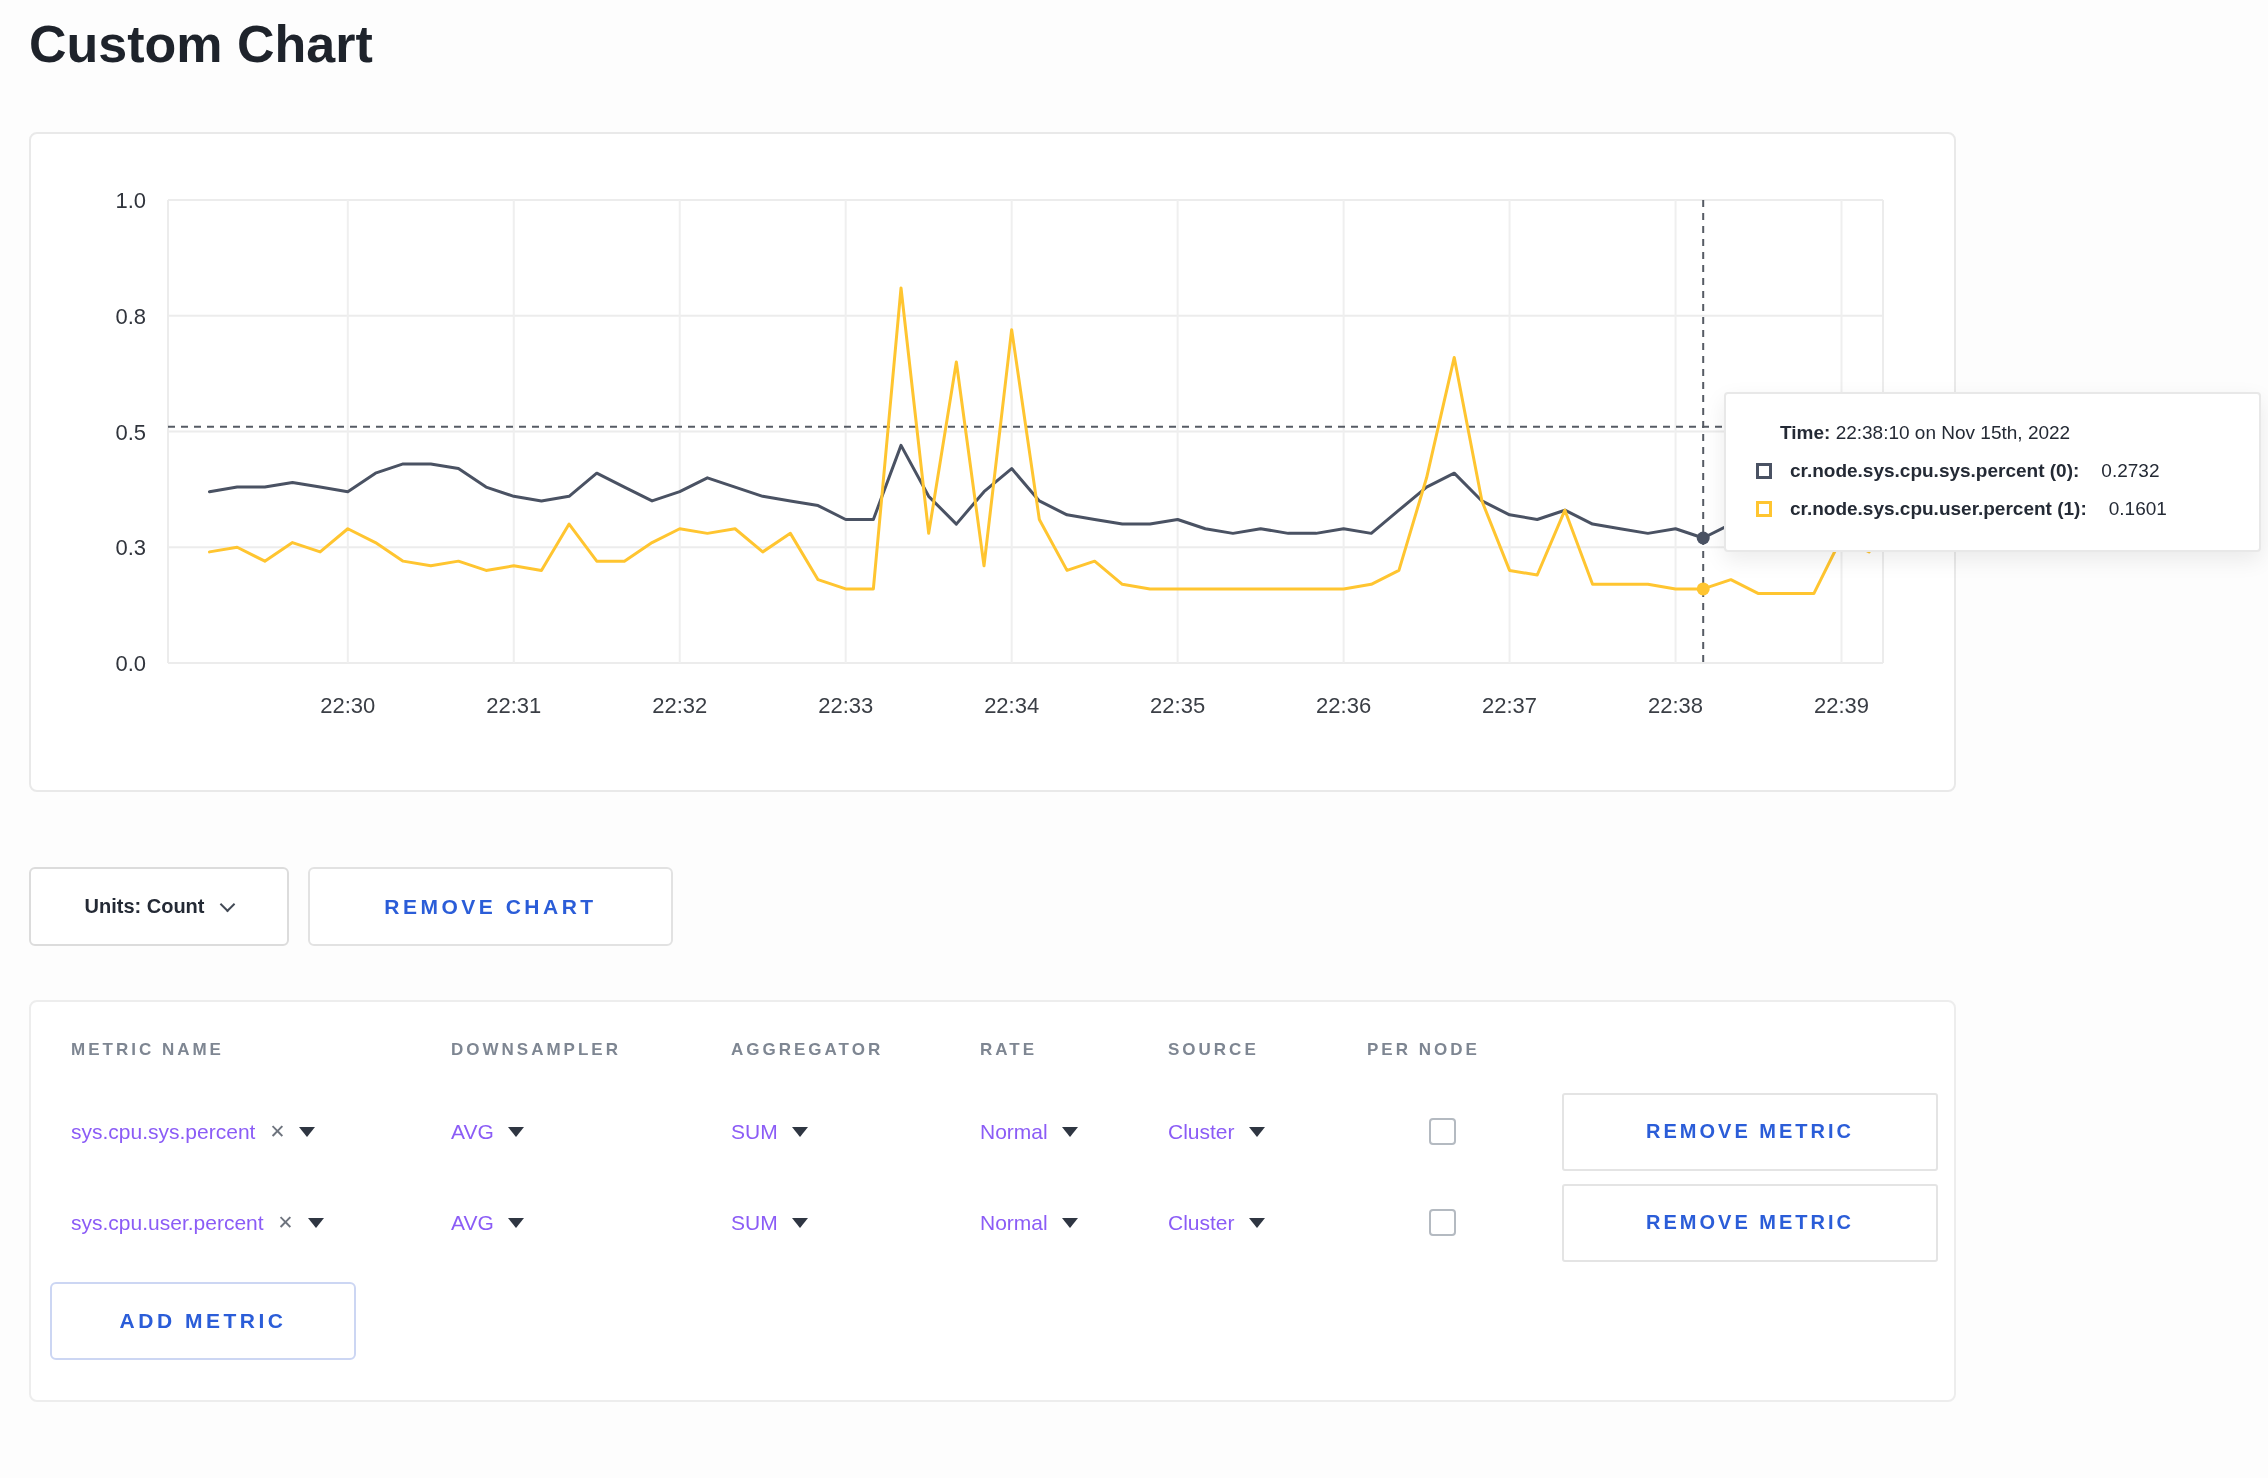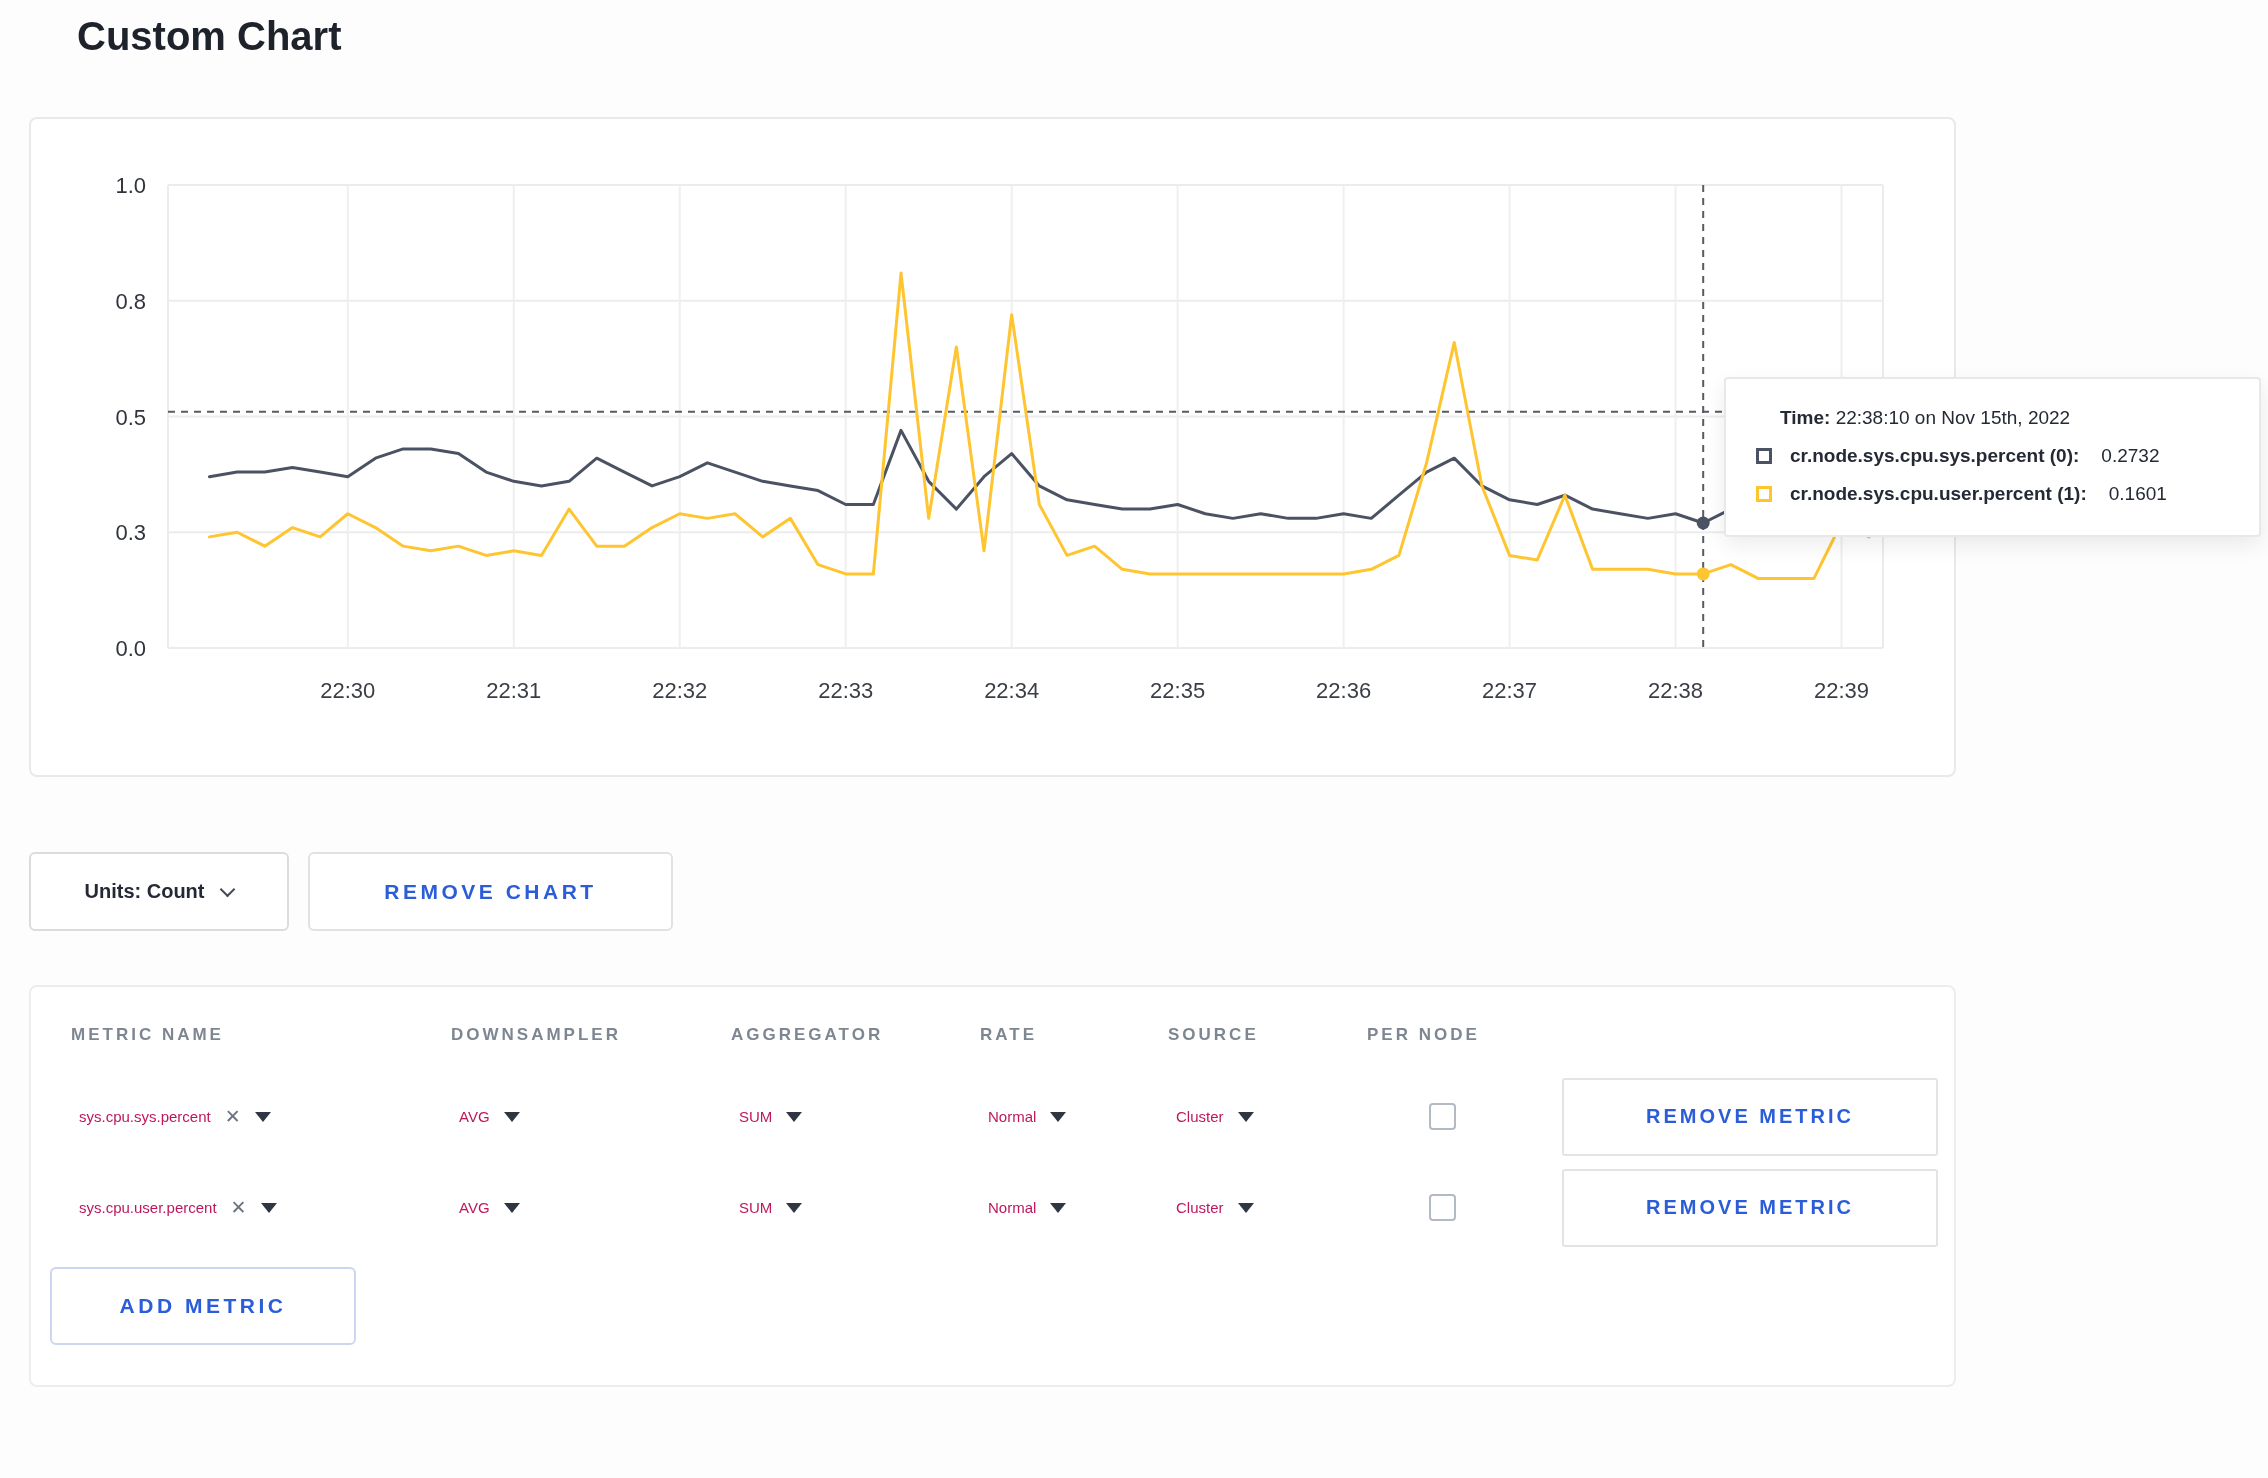--- a/index.html
+++ b/index.html
@@ -8,21 +8,21 @@
     font-family:"Liberation Sans", sans-serif;
     background:#fdfdfd;
     color:#242a35;
     overflow:hidden;
     position:relative;
   }
   button { font-family:inherit; background:#fff; cursor:pointer; }
 
   .page { padding:14px 29px 0; }
 
-  .page-title { font-size:40px; font-weight:700; color:#1e232b;margin-left:48px; }
+  .page-title { font-size:52px; font-weight:700; color:#1e232b; }
 
   
   .toolbar { margin-top:52px; display:flex; align-items:stretch; height:76px; }
   .toolbar-divider { width:2px; background:#d8d8d8; margin-left:12px; margin-right:30px; }
   .time-select {
     width:841px; background:#fff; border:2px solid #dcdcdc; border-radius:6px;
     display:flex; align-items:center; padding:0 30px 0 18px; cursor:pointer;
   }
   .time-badge { background:#e9ebee; border-radius:5px; font-size:17px; font-weight:700; padding:7px 11px; }
   .time-label { margin-left:22px; font-size:21px; }
@@ -78,21 +78,21 @@
   .tgrid {
     display:grid;
     grid-template-columns:380px 280px 249px 188px 199px 195px 1fr;
     align-items:center;
     padding-left:21px;
   }
   .thead { height:84px; padding-top:12px; }
   .th { font-size:17px; letter-spacing:3px; color:#7e8692; font-weight:700; }
   .trow { height:91px; }
   .cell { display:flex; align-items:center; }
-  .cell-text { font-size:15px; color:#be185d;margin-left:8px; }
+  .cell-text { font-size:21px; color:#8b5cf6; }
   .x-icon { font-size:19px; color:#6e747e; margin-left:14px; cursor:pointer; }
   .caret { width:0; height:0; border-left:8px solid transparent; border-right:8px solid transparent; border-top:10px solid #2f3642; margin-left:16px; flex:none; }
   .select-cell { cursor:pointer; }
   .select-cell .caret { margin-left:14px; }
   .pn-check {
     appearance:none; -webkit-appearance:none; width:27px; height:27px;
     border:2px solid #b4bac1; border-radius:4px; background:#fff; cursor:pointer; margin-left:62px;
   }
   .remove-metric-btn { width:376px; height:78px; border-radius:3px; font-size:20px; letter-spacing:3px; border-color:#e4e4e4; }
   .add-metric-btn { width:306px; height:78px; margin-top:14px; border-color:#ccd6f3; }

